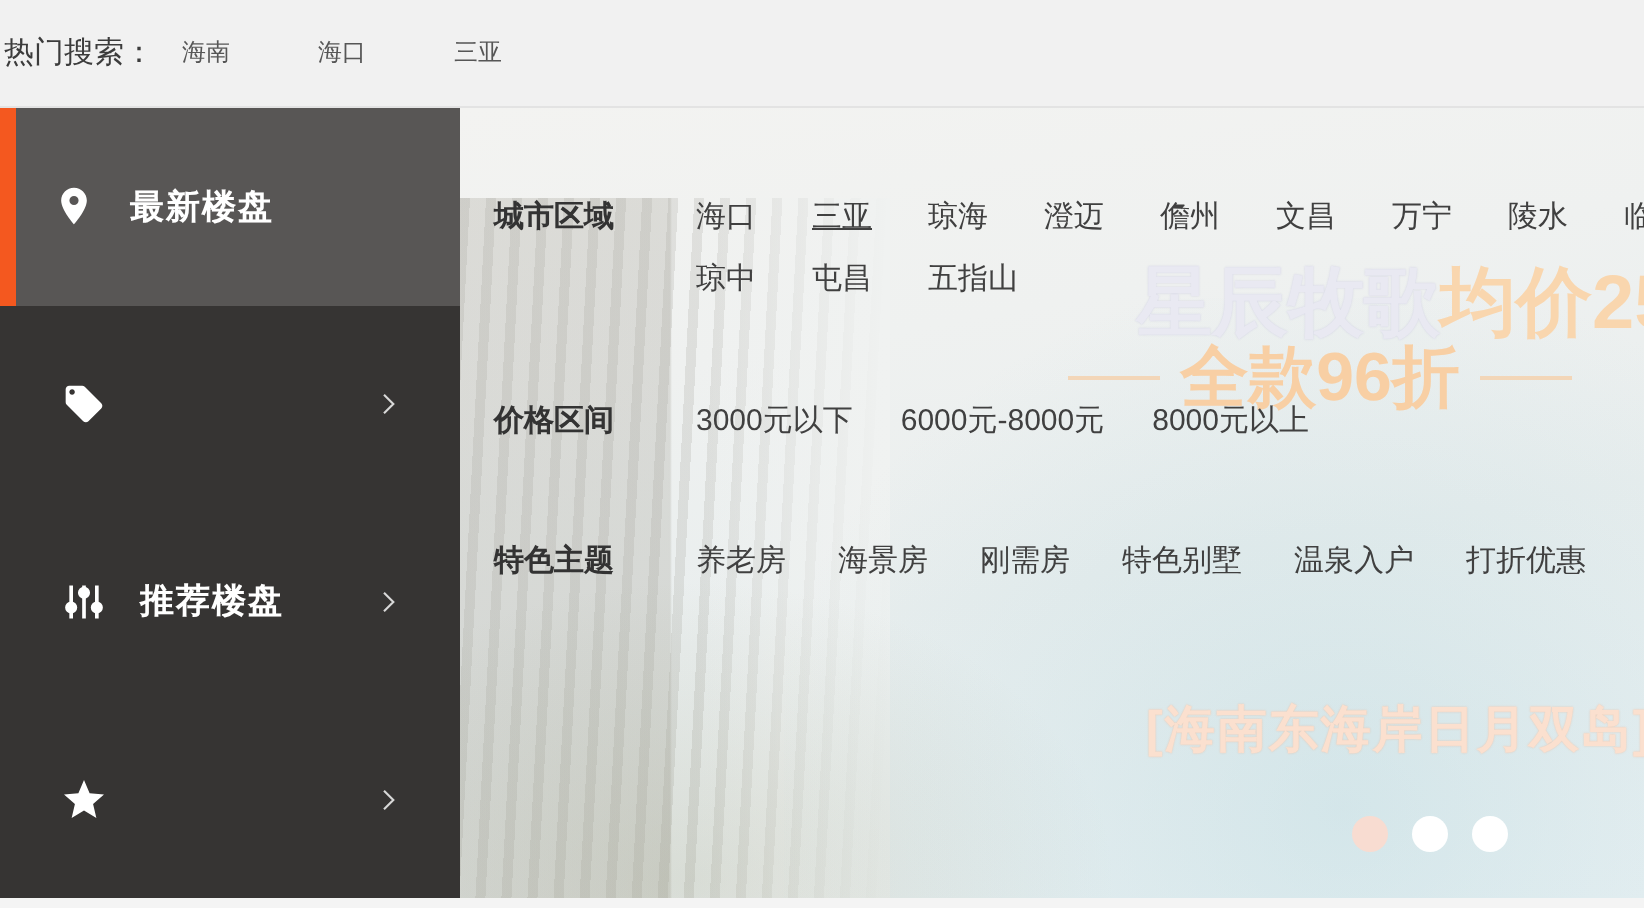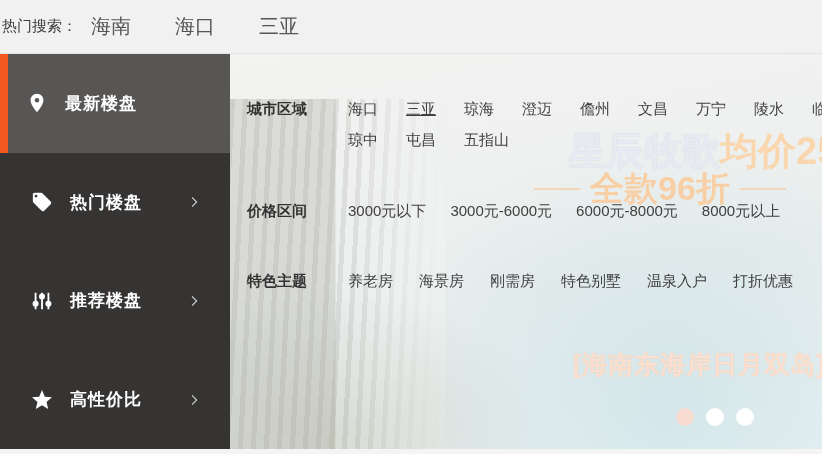--- a/index.html
+++ b/index.html
@@ -4,21 +4,21 @@
 <style>
   * { margin:0; padding:0; box-sizing:border-box; }
   html,body { width:822px; height:454px; overflow:hidden; background:#f4f4f4;
     font-family:"Liberation Sans","DejaVu Sans",sans-serif; }
   .page { width:822px; height:449px; background:#000000; }
 
   
   .topbar { height:54px; background:#f1f1f1; border-bottom:1px solid #e3e3e3;
     display:flex; align-items:center; padding-left:2px; }
   .topbar .tlabel { font-size:15px; color:#3c3c3c; margin-right:14px; }
-  .topbar a.tlink { font-size:20px; color:#565656; text-decoration:none; margin-right:44px; cursor:pointer; }
+  .topbar a.tlink { font-size:12px; color:#565656; text-decoration:none; margin-right:44px; cursor:pointer; }
 
   
   .content { display:flex; height:395px; }
 
   
   .sidebar { width:230px; height:395px; background:#363433; display:flex; flex-direction:column; flex:none; }
   .side-item { flex:1; position:relative; display:flex; align-items:center; padding-left:30px; cursor:pointer; }
   .side-item.active { background:#585655;padding-left:25px; }
   .side-item .accent { position:absolute; left:0; top:0; bottom:0; width:8px; background:#f4581f; }
   .side-item .icon { width:24px; height:24px; display:inline-flex; align-items:center; justify-content:center; }
@@ -92,21 +92,20 @@
         </span>
         <span class="lbl">最新楼盘</span>
       </div>
 
       <div class="side-item">
         <span class="icon">
           <svg width="22" height="22" viewBox="0 0 24 24">
               <path fill="#ffffff" d="M21.41 11.58l-9-9C12.05 2.22 11.55 2 11 2H4c-1.1 0-2 .9-2 2v7c0 .55.22 1.05.59 1.42l9 9c.36.36.86.58 1.41.58.55 0 1.05-.22 1.41-.59l7-7c.37-.36.59-.86.59-1.41 0-.55-.23-1.06-.59-1.42zM5.5 7C4.67 7 4 6.33 4 5.5S4.67 4 5.5 4 7 4.67 7 5.5 6.33 7 5.5 7z"></path>
             </svg>
         </span>
-        <span class="lbl">热门楼盘</span>
         <span class="chev">
           <svg width="16" height="16" viewBox="0 0 24 24">
               <path d="M9 5l7 7-7 7" fill="none" stroke="#d8d8d8" stroke-width="1.6"></path>
             </svg>
         </span>
       </div>
 
       <div class="side-item">
         <span class="icon">
           <svg width="22" height="22" viewBox="0 0 24 24">
@@ -127,21 +126,20 @@
             </svg>
         </span>
       </div>
 
       <div class="side-item">
         <span class="icon">
           <svg width="24" height="24" viewBox="0 0 24 24">
               <path fill="#ffffff" d="M12 17.27L18.18 21l-1.64-7.03L22 9.24l-7.19-.61L12 2 9.19 8.63 2 9.24l5.46 4.73L5.82 21z"></path>
             </svg>
         </span>
-        <span class="lbl">高性价比</span>
         <span class="chev">
           <svg width="16" height="16" viewBox="0 0 24 24">
               <path d="M9 5l7 7-7 7" fill="none" stroke="#d8d8d8" stroke-width="1.6"></path>
             </svg>
         </span>
       </div>
     </div>
 
     <div class="main">
       <div class="bg-buildings"></div>
@@ -179,21 +177,20 @@
             <a>屯昌</a>
             <a>五指山</a>
           </div>
         </div>
       </div>
 
       <div class="filter-row row-price">
         <span class="flabel">价格区间</span>
         <div class="links">
           <a>3000元以下</a>
-          <a>3000元-6000元</a>
           <a>6000元-8000元</a>
           <a>8000元以上</a>
         </div>
       </div>
 
       <div class="filter-row row-theme">
         <span class="flabel">特色主题</span>
         <div class="links">
           <a>养老房</a>
           <a>海景房</a>

